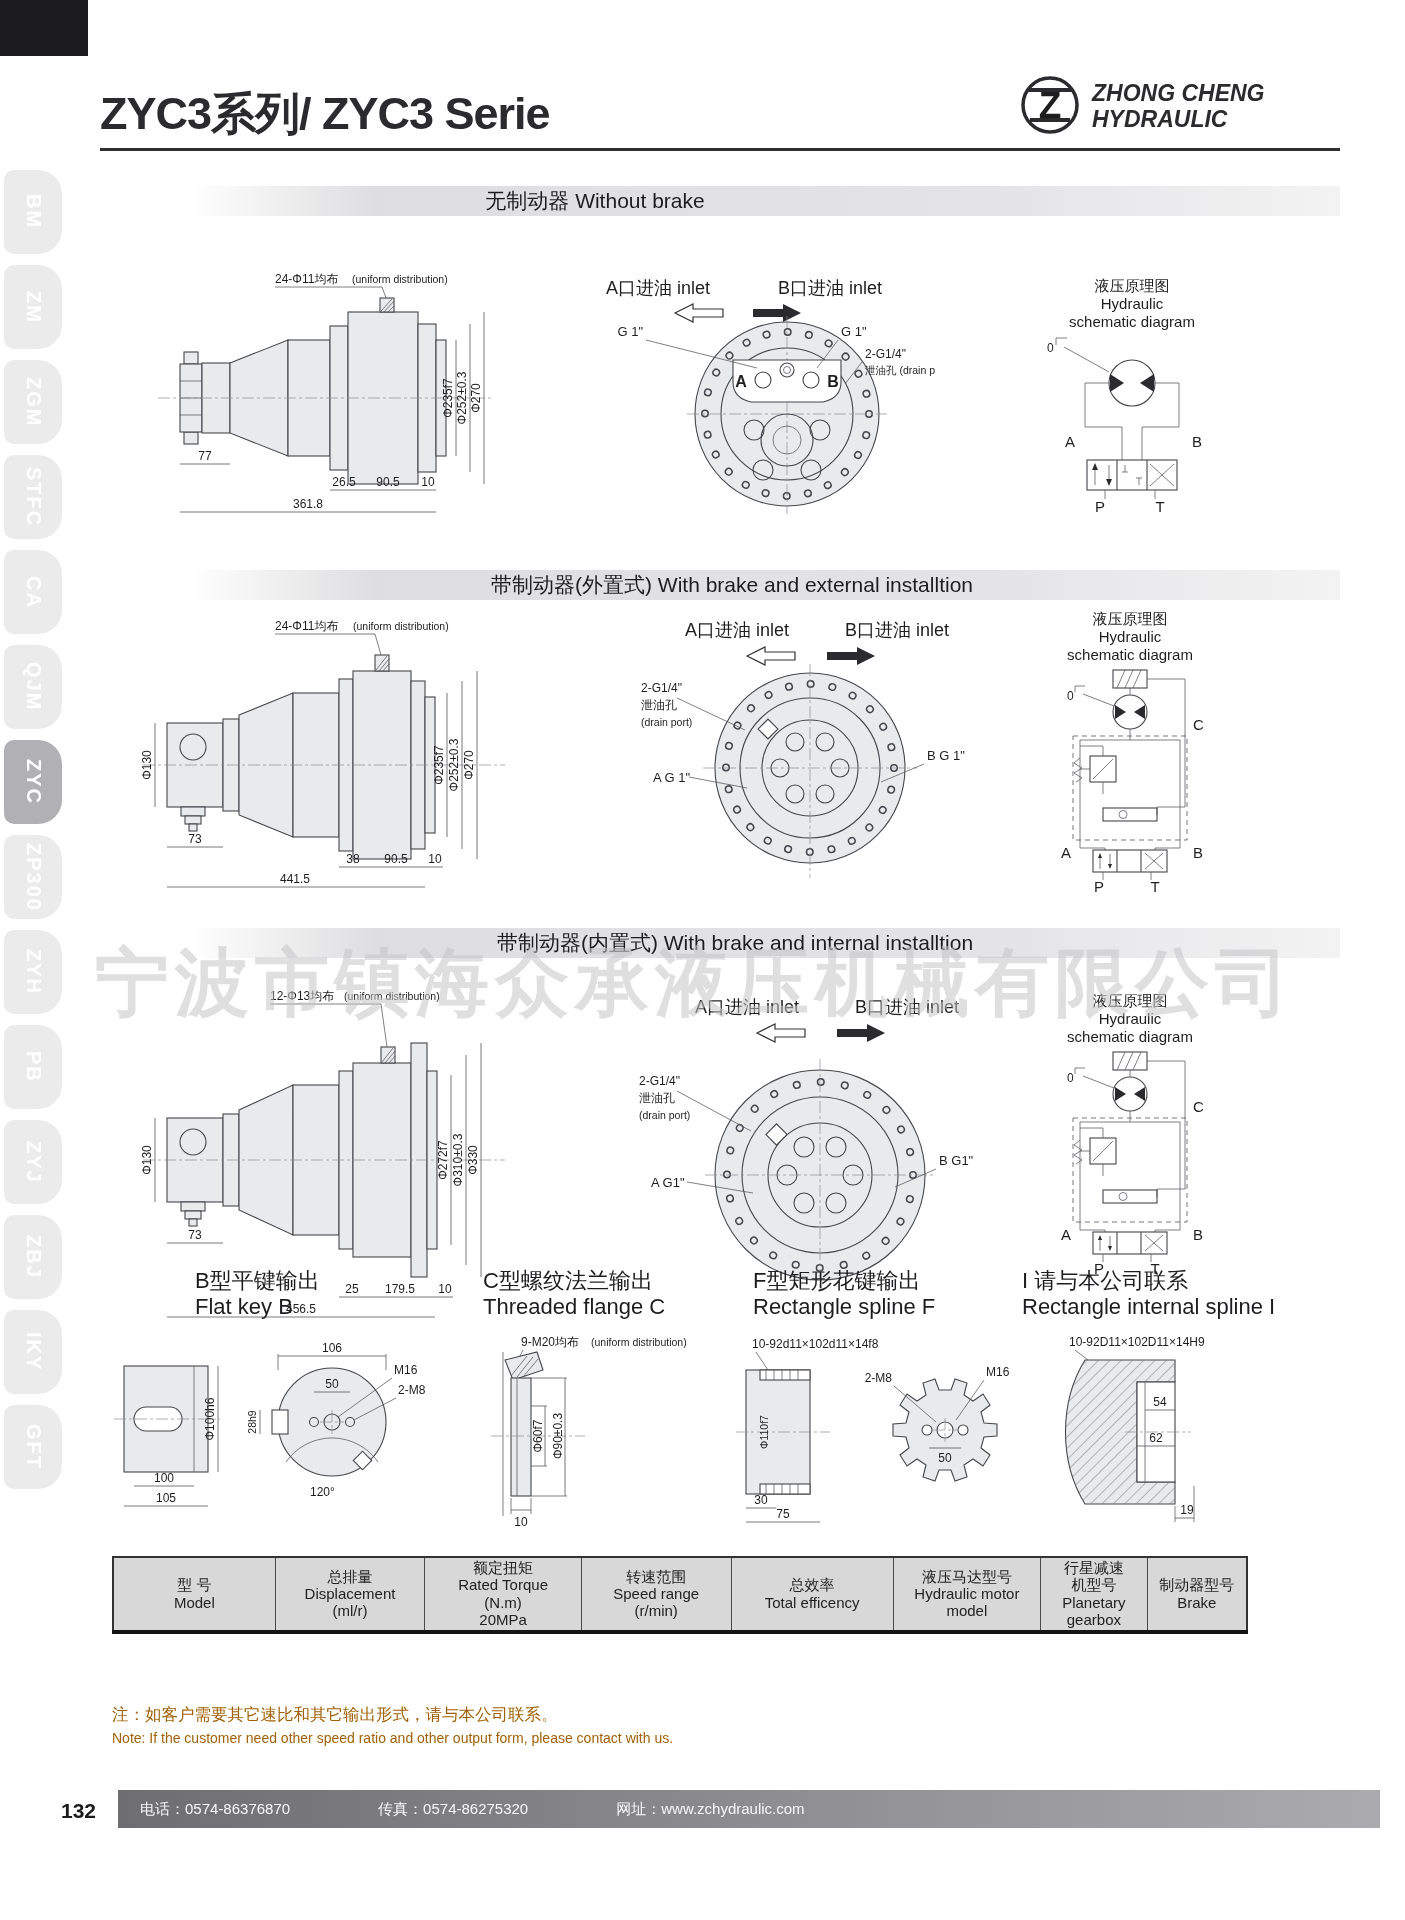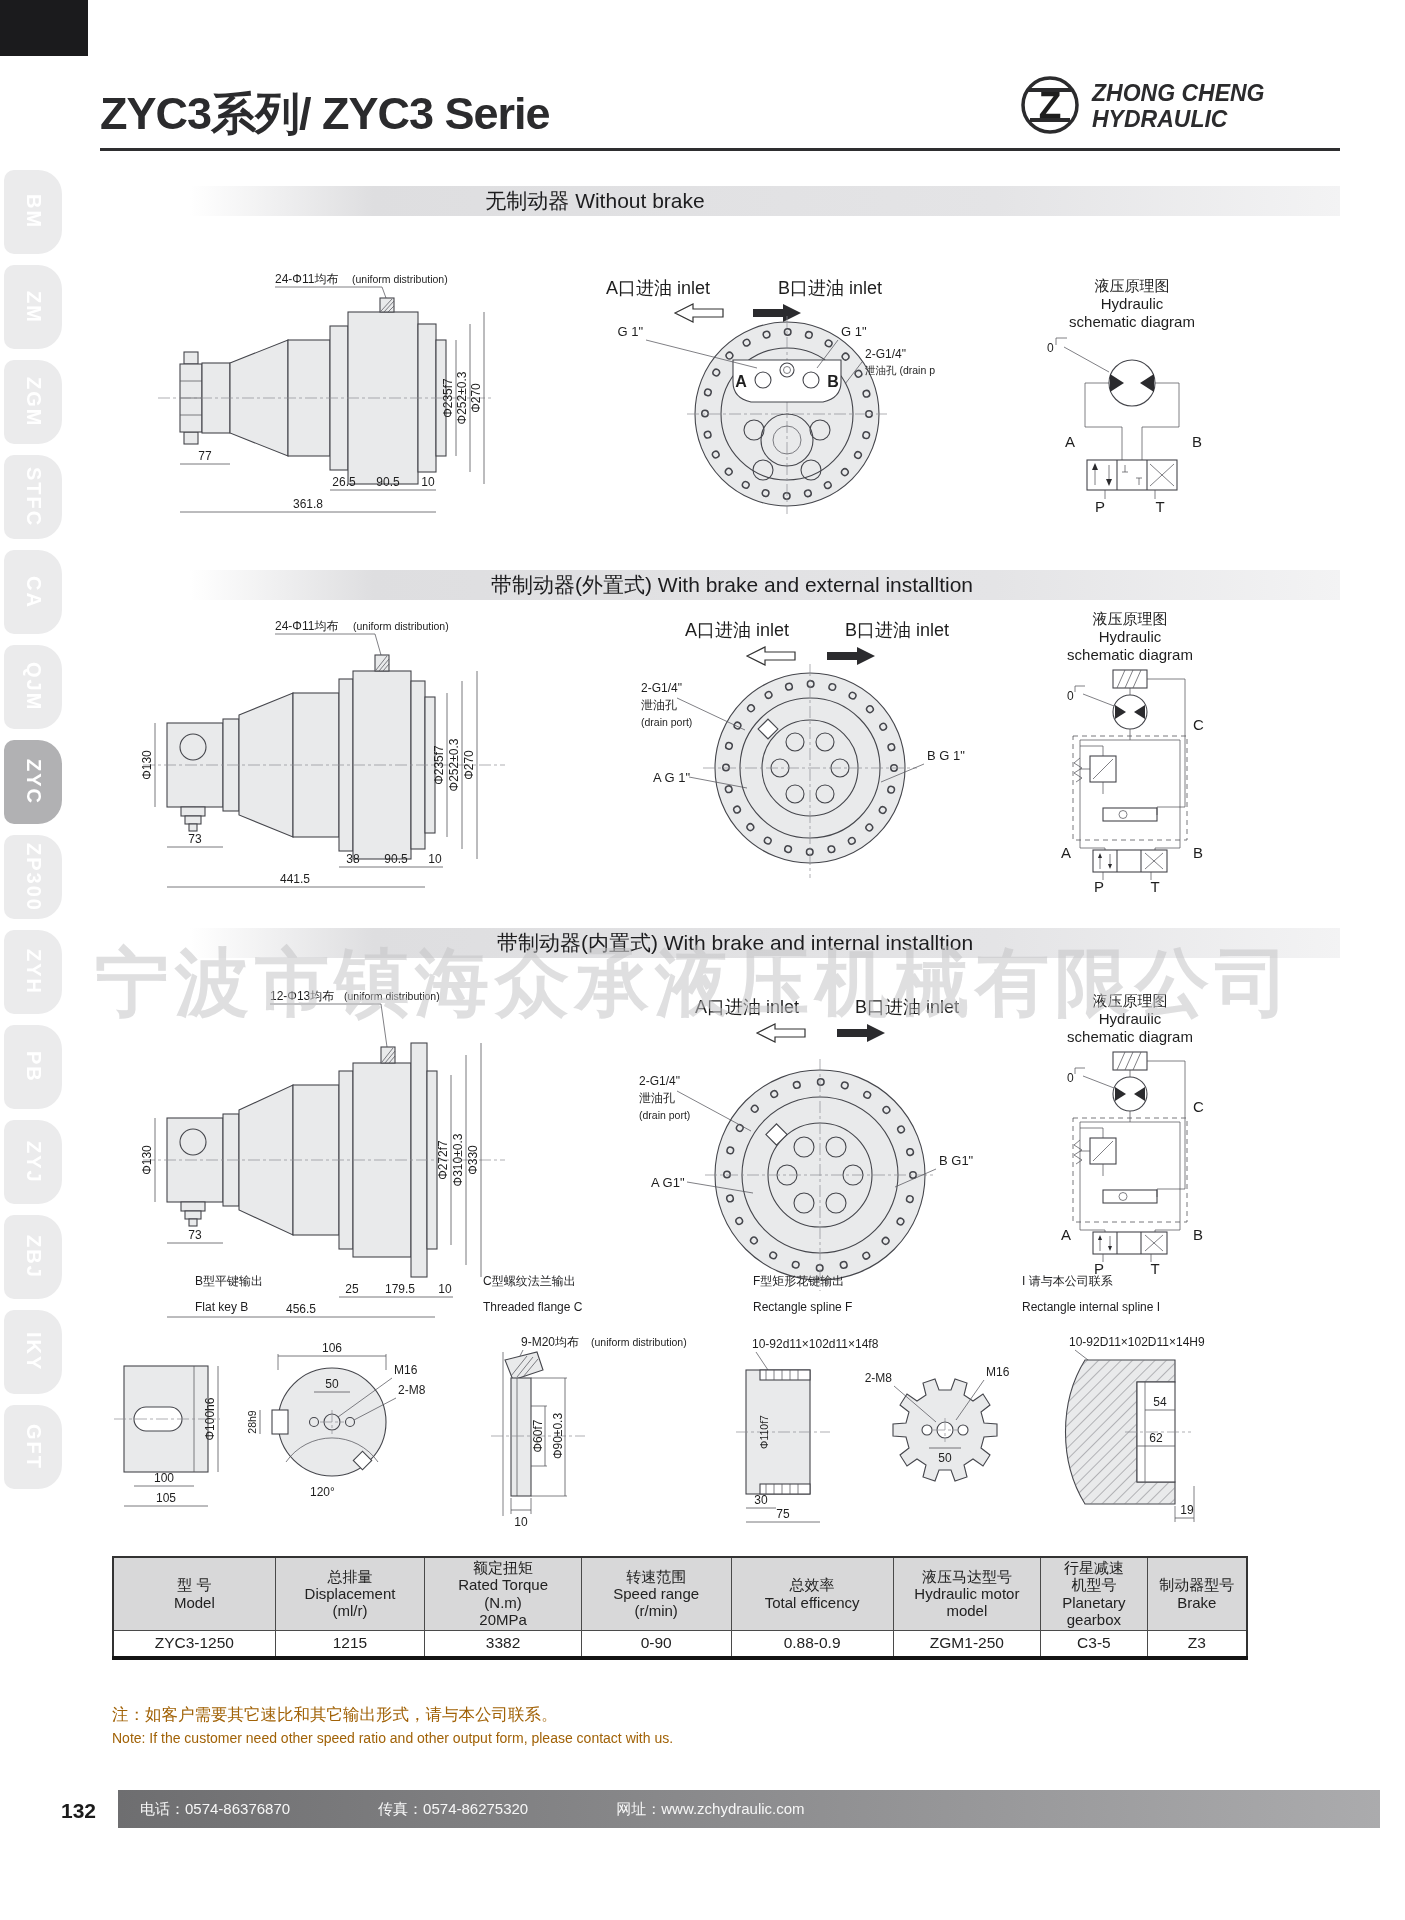--- a/index.html
+++ b/index.html
@@ -30,21 +30,21 @@
   
   .tab{position:absolute;left:4px;width:58px;height:84px;border-radius:10px 24px 24px 10px;
        background:#ebebec;display:flex;align-items:center;justify-content:center}
   .tab span{writing-mode:vertical-rl;font-size:20px;font-weight:bold;color:#fff;letter-spacing:2px}
   .tab.active{background:#b1b1b3}
   
   .sec-bar{position:absolute;left:190px;width:1150px;height:30px;
      background:linear-gradient(to right,rgba(225,225,227,0) 0%,#dedee0 16%,#e4e4e6 70%,#f3f3f4 100%);
      display:flex;align-items:center;justify-content:center;font-size:21px;color:#1d1d1f}
   
-  .out-title{position:absolute;font-size:12px;color:#1d1d1f;line-height:26px}
+  .out-title{position:absolute;font-size:22px;color:#1d1d1f;line-height:26px}
   
   table.spec{position:absolute;left:112px;top:1556px;width:1136px;border-collapse:collapse;
      border:2px solid #333;border-bottom:4px solid #141414;table-layout:fixed}
   table.spec th{background:#d8d8d9;font-weight:normal;font-size:15px;line-height:1.16;
      border:1px solid #4a4a4a;height:62px;padding:1px 2px}
   table.spec td{font-size:15.5px;border:1px solid #4a4a4a;height:25px;text-align:center;padding:0 2px}
   table.spec tr.stripe td{background:#e9e9ea}
   .note{position:absolute;left:112px;color:#a16207}
   
   .watermark{position:absolute;left:95px;top:934px;width:1270px;font-size:74px;font-weight:700;
@@ -702,30 +702,20 @@
           <div>行星减速</div>
           <div>机型号</div>
           <div>Planetary</div>
           <div>gearbox</div>
         </th>
     <th>
           <div>制动器型号</div>
           <div>Brake</div>
         </th>
   </tr>
-  <tr>
-    <td>ZYC3-1250</td>
-        <td>1215</td>
-    <td>3382</td>
-        <td>0-90</td>
-    <td>0.88-0.9</td>
-        <td>ZGM1-250</td>
-    <td>C3-5</td>
-        <td>Z3</td>
-  </tr>
 </tbody>
   </table>
 
 <div class="note" style="top:1704px;font-size:16.5px">注：如客户需要其它速比和其它输出形式，请与本公司联系。</div>
 <div class="note" style="top:1730px;font-size:14px">Note: If the customer need other speed ratio and other output form, please contact with us.</div>
 
 <div class="page-num">132</div>
 <div class="footer-bar">
   <span>电话：0574-86376870</span>
   <span>传真：0574-86275320</span>

